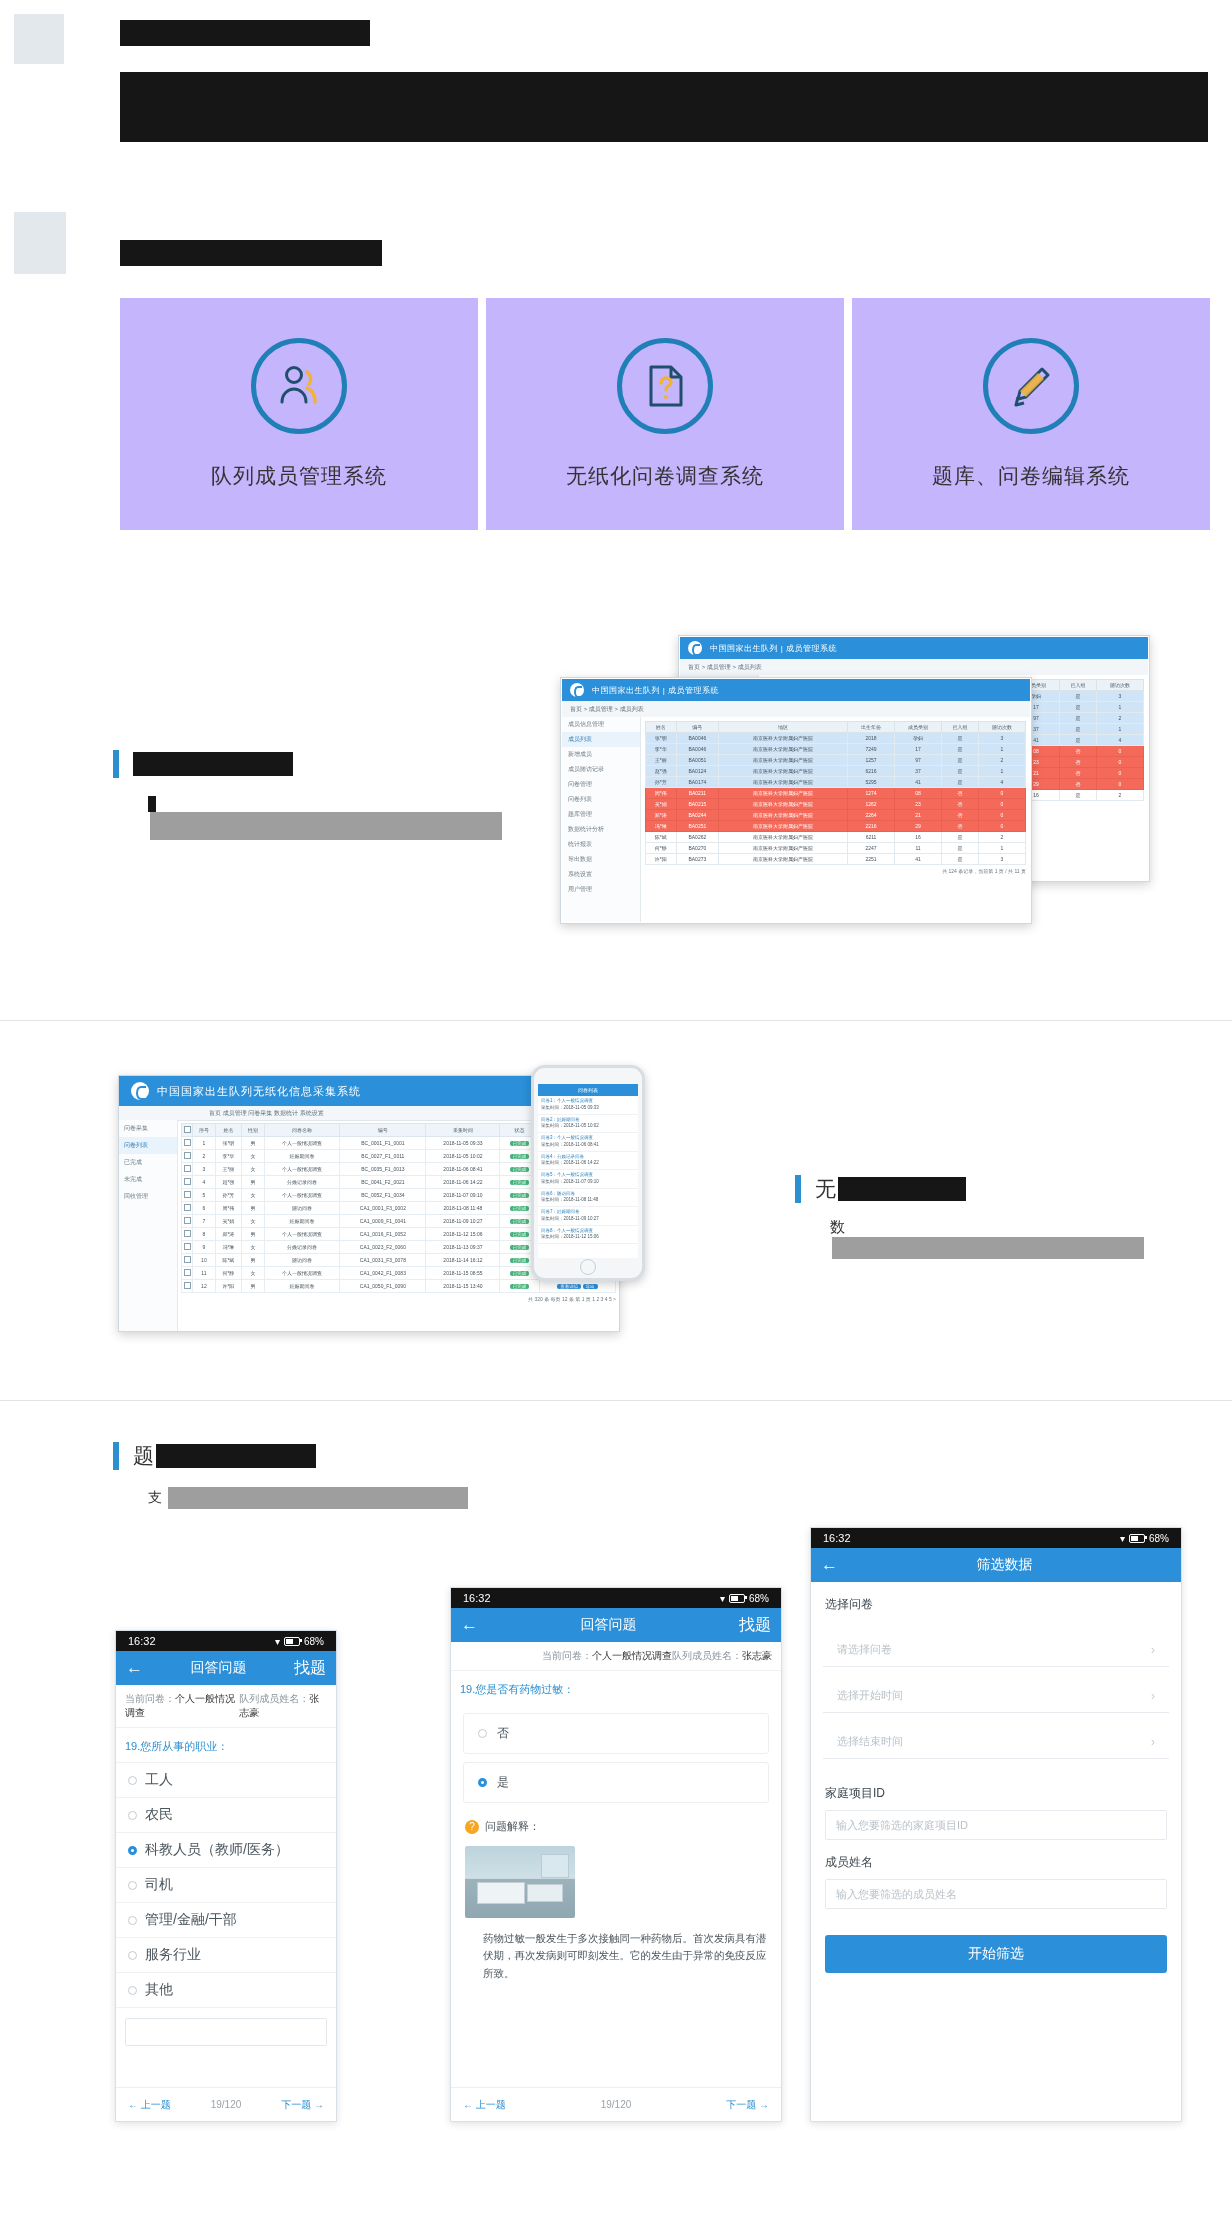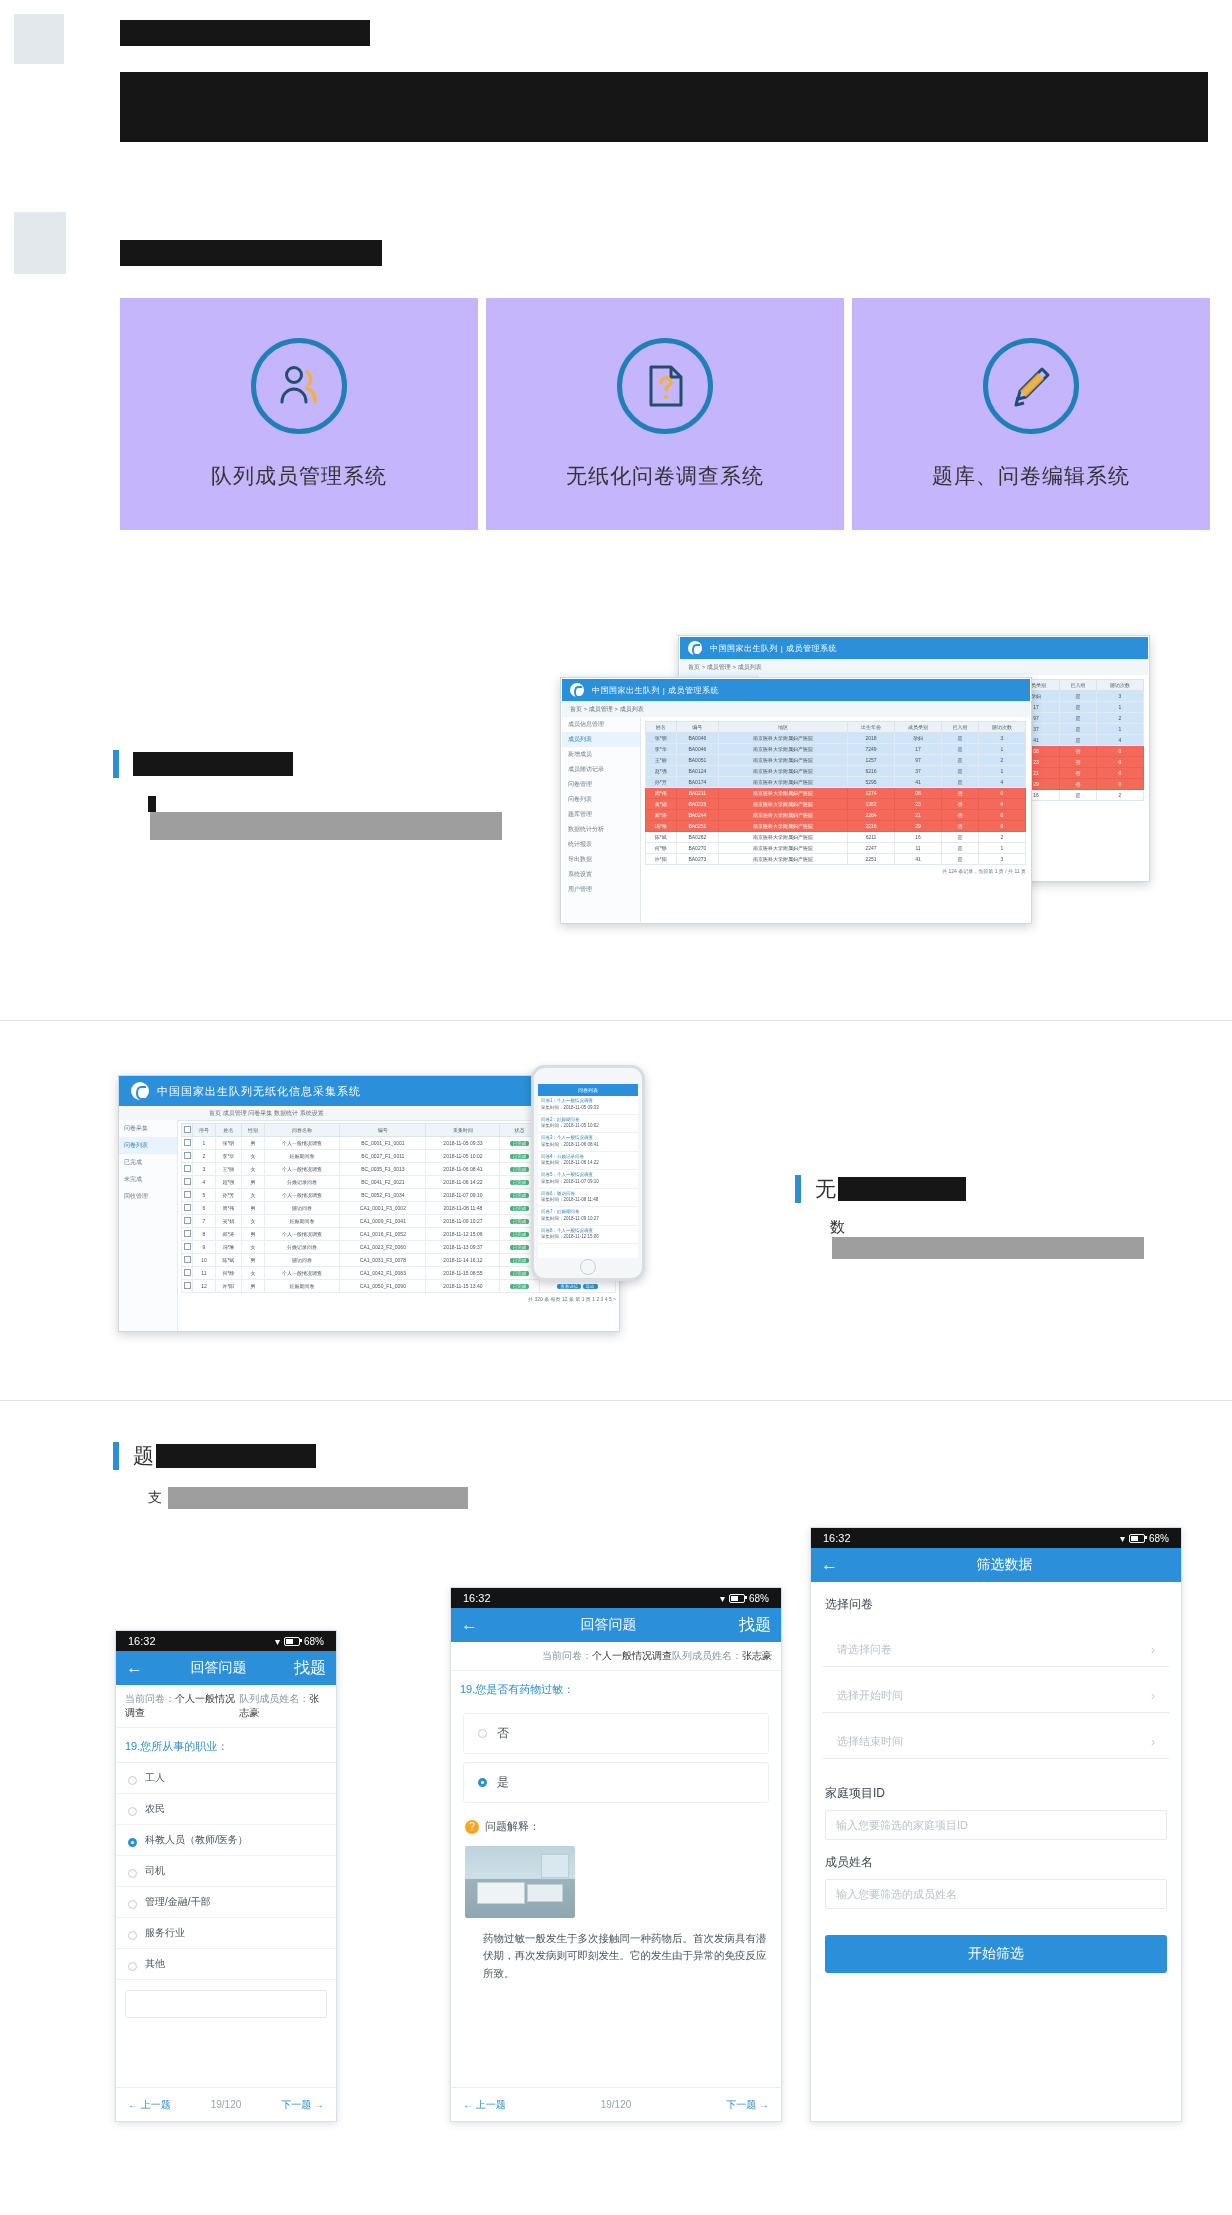--- a/index.html
+++ b/index.html
@@ -105,21 +105,21 @@
 
   .navbar{height:34px;background:#2b90d9;color:#fff;display:flex;align-items:center;justify-content:space-between;padding:0 10px;box-sizing:border-box;font-size:14px;}
   .navbar .arrow{font-size:17px;}
   .navbar .t{font-size:14px;}
   .navbar .act{font-size:16px;}
 
   .qinfo{display:flex;justify-content:flex-end;font-size:10px;color:#8a949b;padding:7px 9px;border-bottom:1px solid #eef1f4;}
   .qinfo b{color:#333;font-weight:normal;}
   .qtitle{color:#2b8fd0;font-size:11px;padding:11px 9px 8px 9px;}
   .opts{border-top:1px solid #eef1f4;}
-  .opt{display:flex;align-items:flex-end;gap:8px;font-size:10px;color:#4b555c;padding:8px 12px;border-bottom:1px solid #f0f3f5;}
+  .opt{display:flex;align-items:center;gap:8px;font-size:14px;color:#4b555c;padding:8px 12px;border-bottom:1px solid #f0f3f5;}
   .radio{width:9px;height:9px;border:1px solid #c3ccd2;border-radius:50%;box-sizing:border-box;flex:none;}
   .radio.on{border:3px solid #2b90d9;background:#fff;}
   .blankbox{margin:10px 9px;height:26px;border:1px solid #e3e8ec;border-radius:2px;}
   .footerbar{position:absolute;left:0;right:0;bottom:0;height:34px;border-top:1px solid #eceff2;display:flex;align-items:center;justify-content:space-between;padding:0 12px;box-sizing:border-box;font-size:10px;color:#5c666d;}
   .footerbar .pg{color:#9aa3a9;}
   .footerbar .lk{color:#2b8fd0;}
 
   
   .opt2{display:flex;align-items:center;gap:10px;font-size:12px;color:#4b555c;padding:11px 14px;margin:8px 12px;border:1px solid #eceff2;border-radius:3px;background:#fff;}
   .expl{display:flex;align-items:center;gap:6px;font-size:11px;color:#4b555c;padding:8px 14px;}

